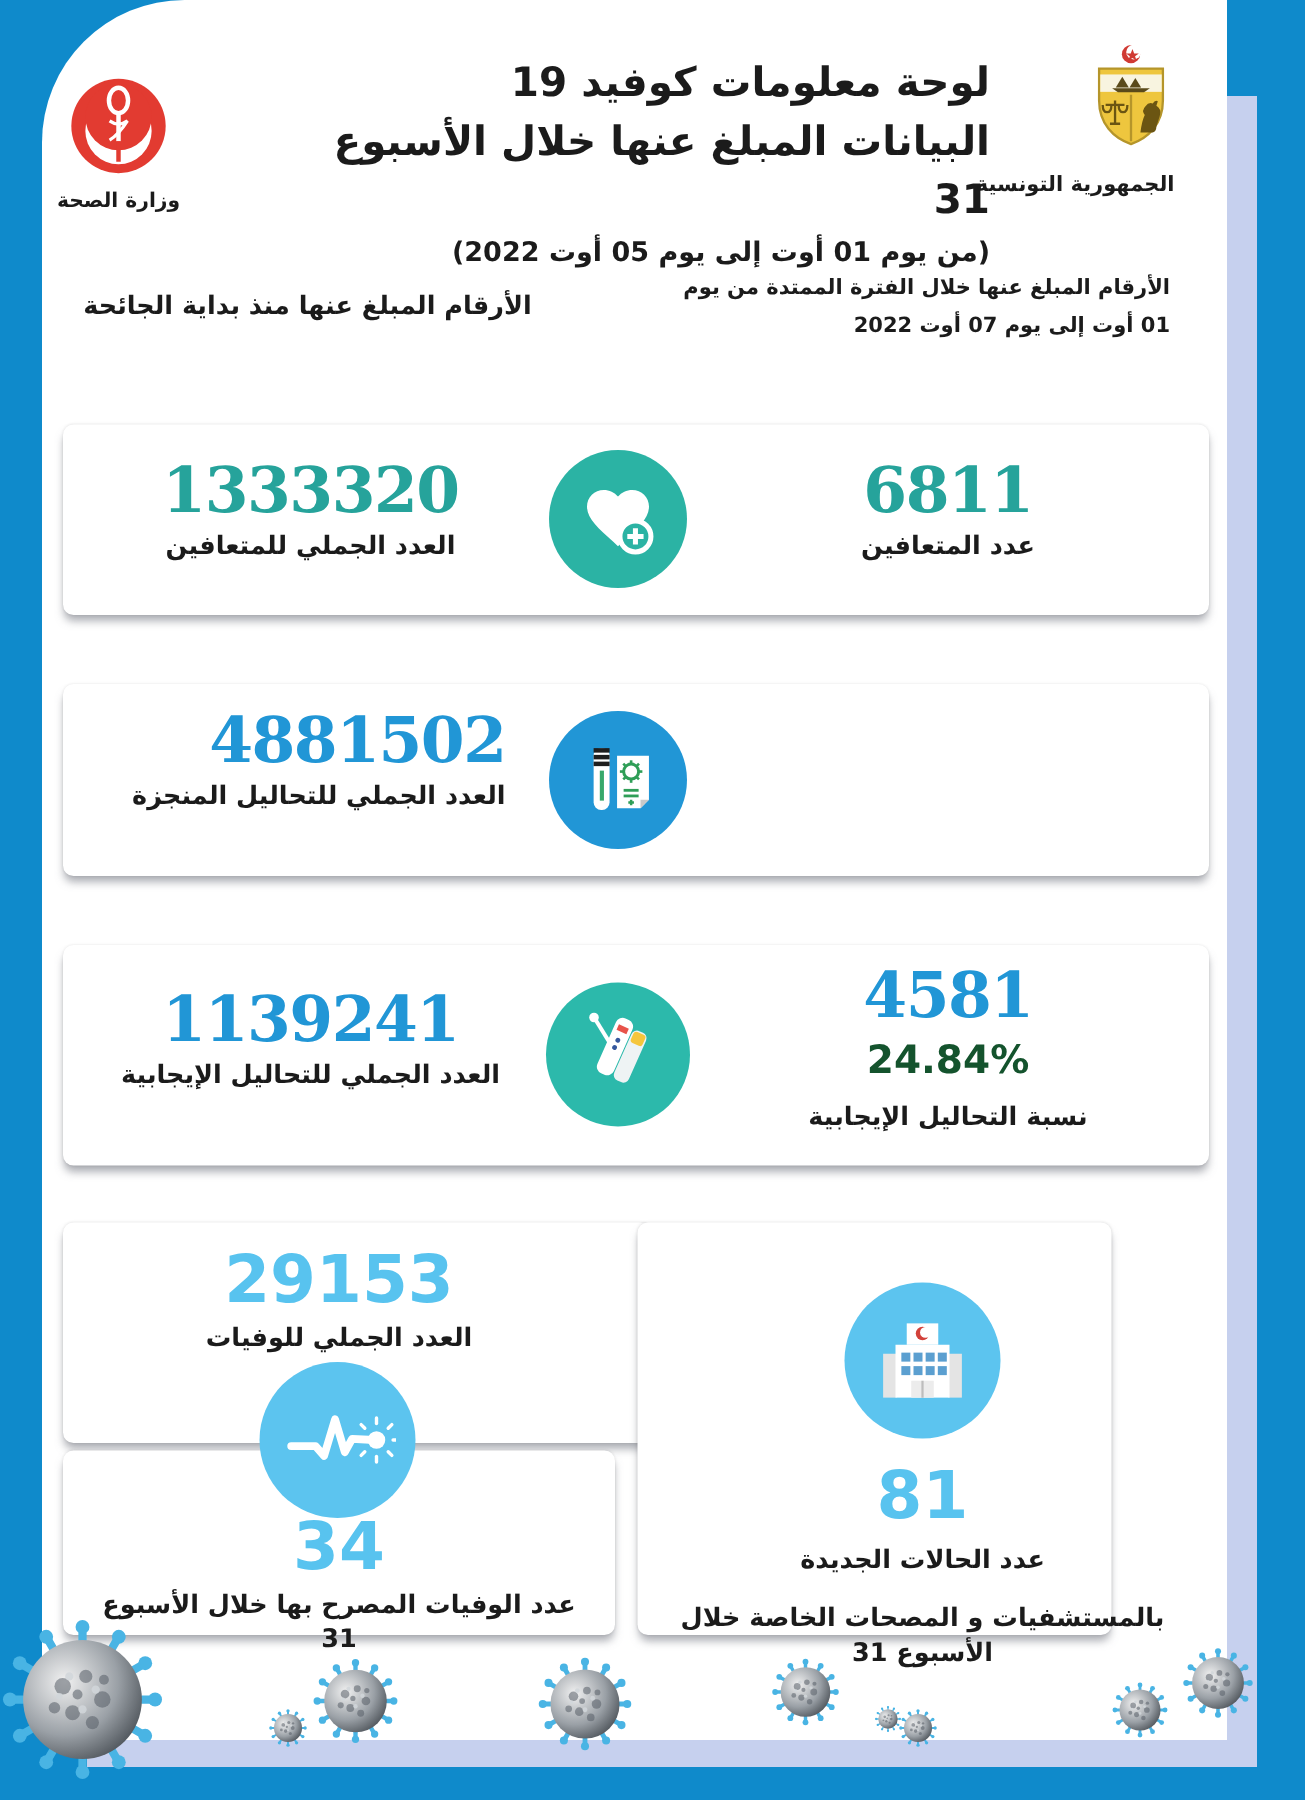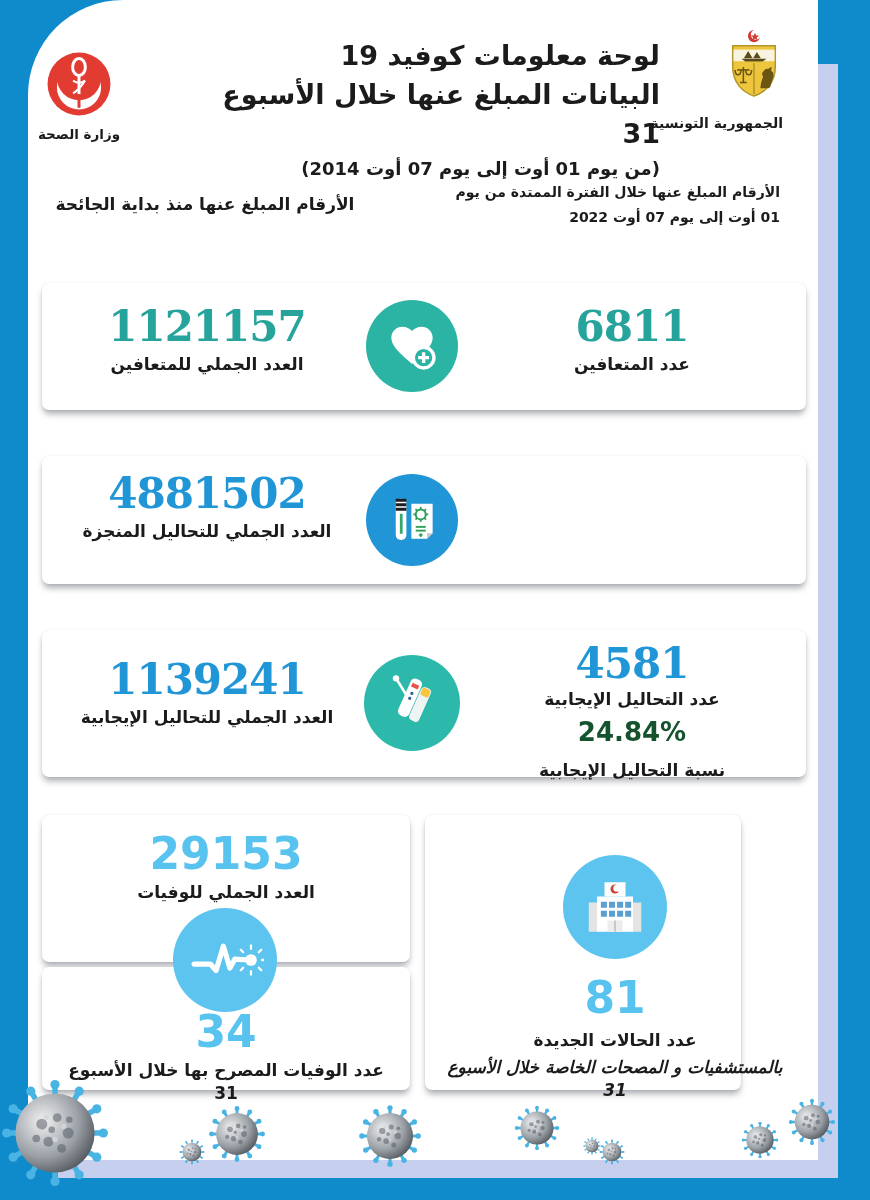--- a/index.html
+++ b/index.html
@@ -60,21 +60,21 @@
         <line x1="40" y1="52" x2="40" y2="68" stroke="#e23b31" stroke-width="3.5"></line>
         <path d="M33 36 q7 5 14 0 q-7 11 -14 15" fill="none" stroke="#ffffff" stroke-width="2.5"></path>
       </svg>
     </span>
     <div class="ministry-label">وزارة الصحة</div>
   </div>
 
   <div class="title-block">
     <div class="title-l1">لوحة معلومات كوفيد 19</div>
     <div class="title-l2">البيانات المبلغ عنها خلال الأسبوع 31</div>
-    <div class="title-l3">(من يوم 01 أوت إلى يوم 07 أوت 2014)</div>
+    <div class="title-l3">(من يوم 01 أوت إلى يوم 05 أوت 2022)</div>
   </div>
 
   <div class="emblem-block">
     <span>
       <svg width="58" height="80" viewBox="0 0 60 82">
         <circle cx="30" cy="8" r="6.3" fill="#d03a33"></circle>
         <circle cx="31.8" cy="6.6" r="5.1" fill="#ffffff"></circle>
         <polygon points="31,4.5 32.2,7.5 35.4,7.5 32.8,9.4 33.8,12.4 31,10.6 28.2,12.4 29.2,9.4 26.6,7.5 29.8,7.5" fill="#d03a33"></polygon>
         <path d="M8 18 h44 v22 c0 16 -10 26 -22 30 c-12 -4 -22 -14 -22 -30 z" fill="#eec63e" stroke="#b5952a" stroke-width="1.6"></path>
         <rect x="8.8" y="22" width="42.4" height="12" fill="#f8f4e0"></rect>
@@ -96,38 +96,38 @@
   </div>
 
   <div class="h-weekly">
     <div>الأرقام المبلغ عنها خلال الفترة الممتدة من يوم</div>
     <div>01 أوت إلى يوم 07 أوت 2022</div>
   </div>
   <div class="h-cumulative">الأرقام المبلغ عنها منذ بداية الجائحة</div>
 
   <div class="card" style="left:42px;top:283px;width:764px;height:127px;">
     <div class="stat" style="left:20px;top:22px;width:290px;">
-      <div class="num teal-t">1121157</div>
+      <div class="num teal-t">1333320</div>
       <div class="lbl">العدد الجملي للمتعافين</div>
     </div>
     <div class="icon-circle c-teal" style="left:324px;top:17px;width:92px;height:92px;">
       <svg width="62" height="62" viewBox="0 0 48 48">
         <path d="M24 38 l-2.3 -2.1 C13.5 28.5 8 23.6 8 17.6 8 12.7 11.8 9 16.7 9 c2.8 0 5.5 1.3 7.3 3.4 C25.8 10.3 28.5 9 31.3 9 36.2 9 40 12.7 40 17.6 c0 6 -5.5 10.9 -13.7 18.3 L24 38 z" fill="#ffffff"></path>
         <circle cx="33" cy="33" r="8" fill="#2bb3a4" stroke="#ffffff" stroke-width="2.6"></circle>
         <path d="M33 28.8 v8.4 M28.8 33 h8.4" stroke="#ffffff" stroke-width="2.6"></path>
       </svg>
     </div>
     <div class="stat" style="left:440px;top:22px;width:300px;">
       <div class="num teal-t">6811</div>
       <div class="lbl">عدد المتعافين</div>
     </div>
   </div>
 
   <div class="card" style="left:42px;top:456px;width:764px;height:128px;">
-    <div class="stat" style="left:35px;top:16px;width:260px;">
+    <div class="stat" style="left:35px;top:16px;width:260px;text-align:right;">
       <div class="num blue-t">4881502</div>
       <div class="lbl">العدد الجملي للتحاليل المنجزة</div>
     </div>
     <div class="icon-circle c-blue" style="left:324px;top:18px;width:92px;height:92px;">
       <svg width="60" height="60" viewBox="0 0 48 48">
         <rect x="11" y="7" width="8.5" height="33" rx="4" fill="#ffffff"></rect>
         <rect x="11" y="7" width="8.5" height="2.4" fill="#1e1e1e"></rect>
         <rect x="11" y="10.6" width="8.5" height="2.4" fill="#1e1e1e"></rect>
         <rect x="11" y="14.2" width="8.5" height="2.4" fill="#1e1e1e"></rect>
         <rect x="14.3" y="19" width="2.2" height="16" fill="#37a86b"></rect>
@@ -165,27 +165,26 @@
           <rect x="26.8" y="9.8" width="6.4" height="6" rx="1.5" fill="#f5c63c"></rect>
           <rect x="16.5" y="6" width="9" height="30" rx="3.6" fill="#ffffff"></rect>
           <rect x="18.3" y="10" width="5.4" height="3" fill="#e8534a"></rect>
           <circle cx="21" cy="17.5" r="1.2" fill="#35589e"></circle>
           <circle cx="21" cy="21.5" r="1.2" fill="#35589e"></circle>
         </g>
       </svg>
     </div>
     <div class="stat" style="left:440px;top:12px;width:300px;">
       <div class="num blue-t">4581</div>
-      <div class="lbl" style="margin-top:2px;">عدد التحاليل الإيجابية</div>
       <div class="pct">24.84%</div>
       <div class="lbl" style="margin-top:12px;">نسبة التحاليل الإيجابية</div>
     </div>
   </div>
 
-  <div class="card" style="left:42px;top:815px;width:368px;height:147px;">
+  <div class="card" style="left:42px;top:815px;width:368px;height:147px;padding-left:24px;">
     <div class="stat" style="left:14px;top:16px;width:340px;">
       <div class="num-sans lblue-t" style="font-size:44px;">29153</div>
       <div class="lbl">العدد الجملي للوفيات</div>
     </div>
   </div>
 
   <div class="card" style="left:42px;top:967px;width:368px;height:123px;">
     <div class="stat" style="left:14px;top:42px;width:340px;">
       <div class="num-sans lblue-t" style="font-size:44px;">34</div>
       <div class="lbl">عدد الوفيات المصرح بها خلال الأسبوع 31</div>
@@ -228,21 +227,21 @@
           <rect x="25.4" y="26.5" width="4" height="4"></rect>
             <rect x="30.8" y="26.5" width="4" height="4"></rect>
         </g>
         <rect x="19" y="33" width="10" height="7.5" fill="#ececec"></rect>
         <line x1="24" y1="33" x2="24" y2="40.5" stroke="#bdbdbd" stroke-width="1"></line>
       </svg>
     </div>
     <div class="stat" style="left:20px;top:160px;width:340px;">
       <div class="num-sans lblue-t" style="font-size:44px;">81</div>
       <div class="lbl" style="margin-top:8px;">عدد الحالات الجديدة</div>
-      <div class="lbl" style="margin-top:4px;font-style:italic;">بالمستشفيات و المصحات الخاصة خلال الأسبوع 31</div>
+      <div class="lbl" style="margin-top:16px;">بالمستشفيات و المصحات الخاصة خلال الأسبوع 31</div>
     </div>
   </div>
 
   <svg class="virus-layer">
     <defs>
       <radialGradient id="vg" cx="35%" cy="35%" r="75%">
         <stop offset="0%" stop-color="#f1f1f1"></stop>
         <stop offset="60%" stop-color="#9aa0a6"></stop>
         <stop offset="100%" stop-color="#4a5056"></stop>
       </radialGradient>

